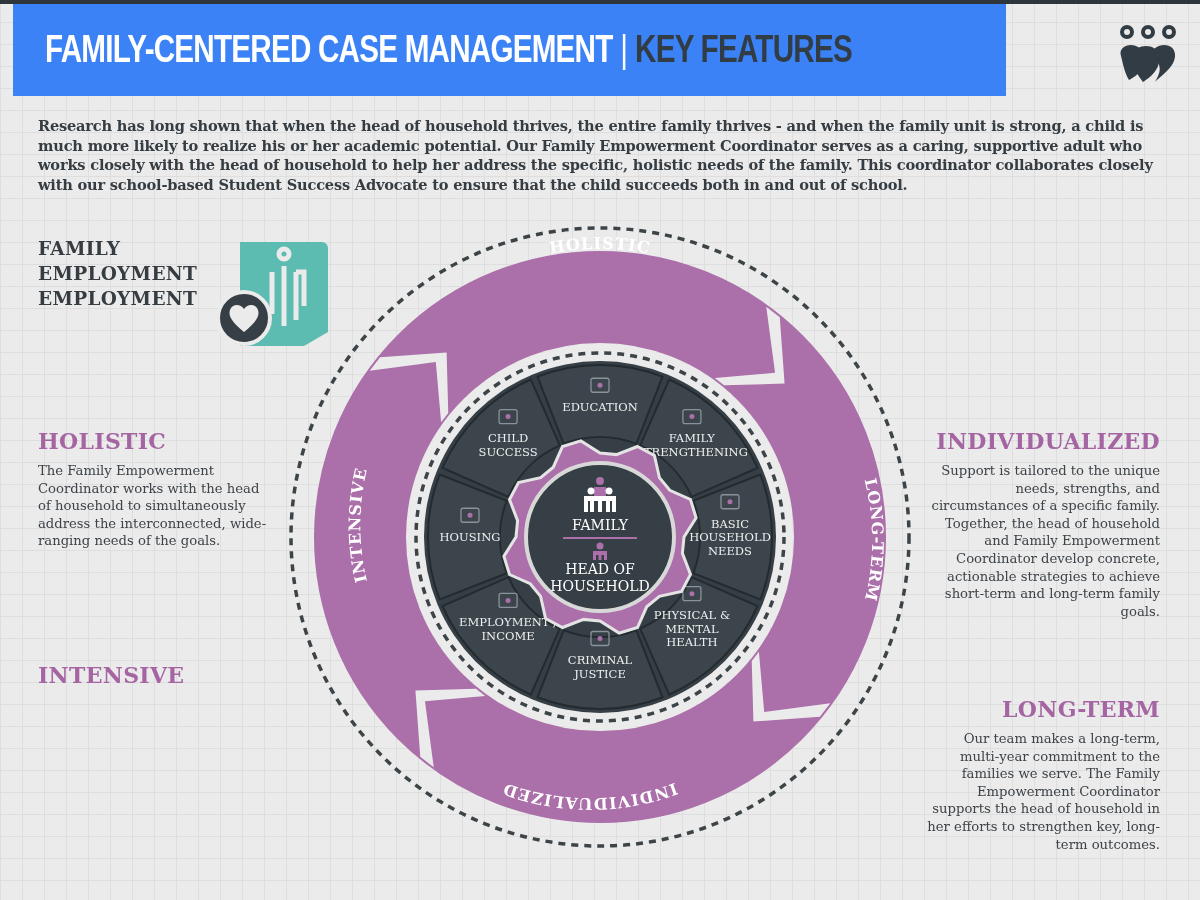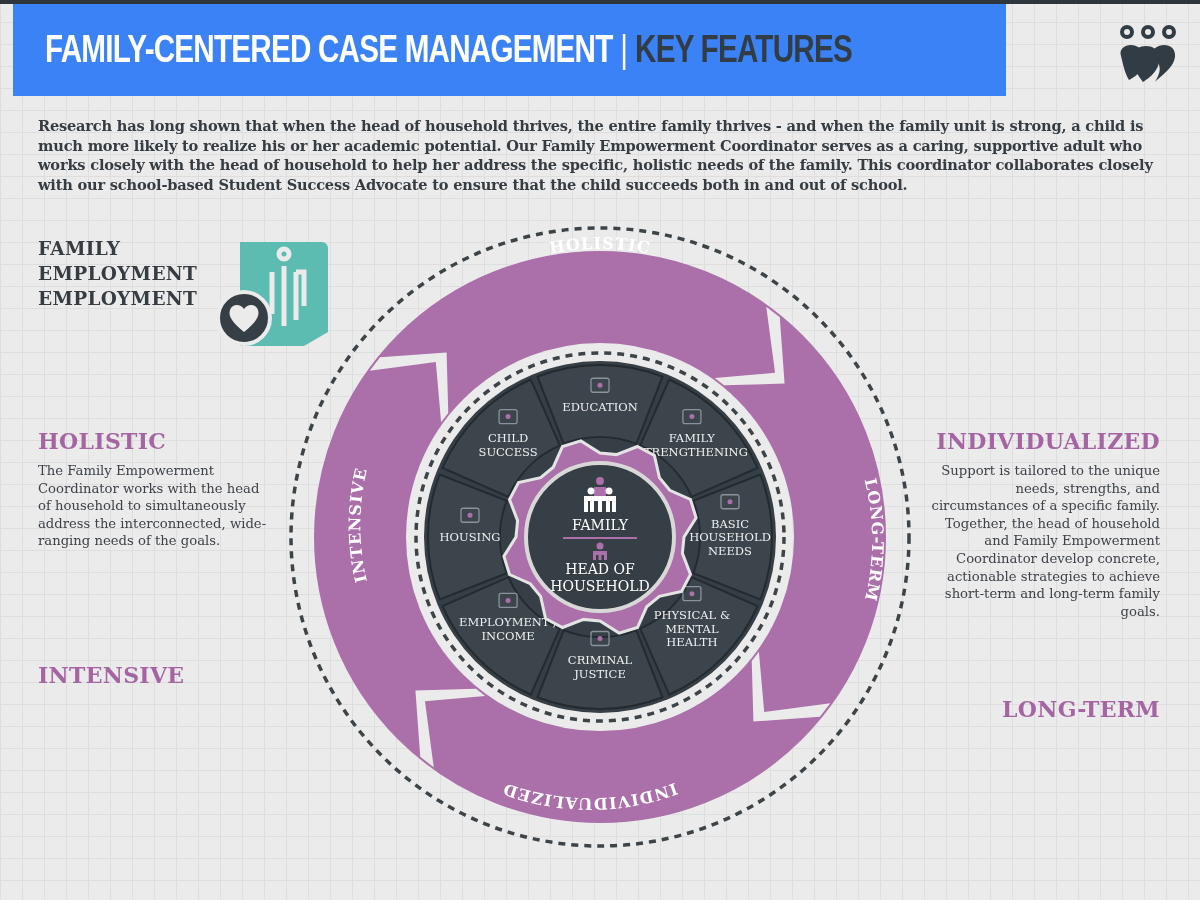--- a/index.html
+++ b/index.html
@@ -74,20 +74,21 @@
 </div>
 <div class="side left" style="top:662px;">
   <h3>INTENSIVE</h3>
 </div>
 <div class="side right" style="top:428px;">
   <h3>INDIVIDUALIZED</h3>
   <div>Support is tailored to the unique needs, strengths, and circumstances of a specific family. Together, the head of household and Family Empowerment Coordinator develop concrete, actionable strategies to achieve short-term and long-term family goals.</div>
 </div>
 <div class="side right" style="top:696px;">
   <h3>LONG-TERM</h3>
+  <div>Our team makes a long-term, multi-year commitment to the families we serve. The Family Empowerment Coordinator supports the head of household in her efforts to strengthen key, long-term outcomes.</div>
 </div>
 
 <svg class="wheel" viewBox="0 0 1200 900">
   <defs>
     <path id="arcTop" d="M 420 330 A 240 240 0 0 1 780 330"></path>
     <path id="arcRight" d="M 840 420 A 240 240 0 0 1 840 660"></path>
     <path id="arcBottom" d="M 720 760 A 240 240 0 0 1 460 760"></path>
     <path id="arcLeft" d="M 380 620 A 240 240 0 0 1 380 430"></path>
     <radialGradient id="segShade" cx="50%" cy="50%" r="50%">
       <stop offset="0%" stop-color="#2a3237"></stop>

